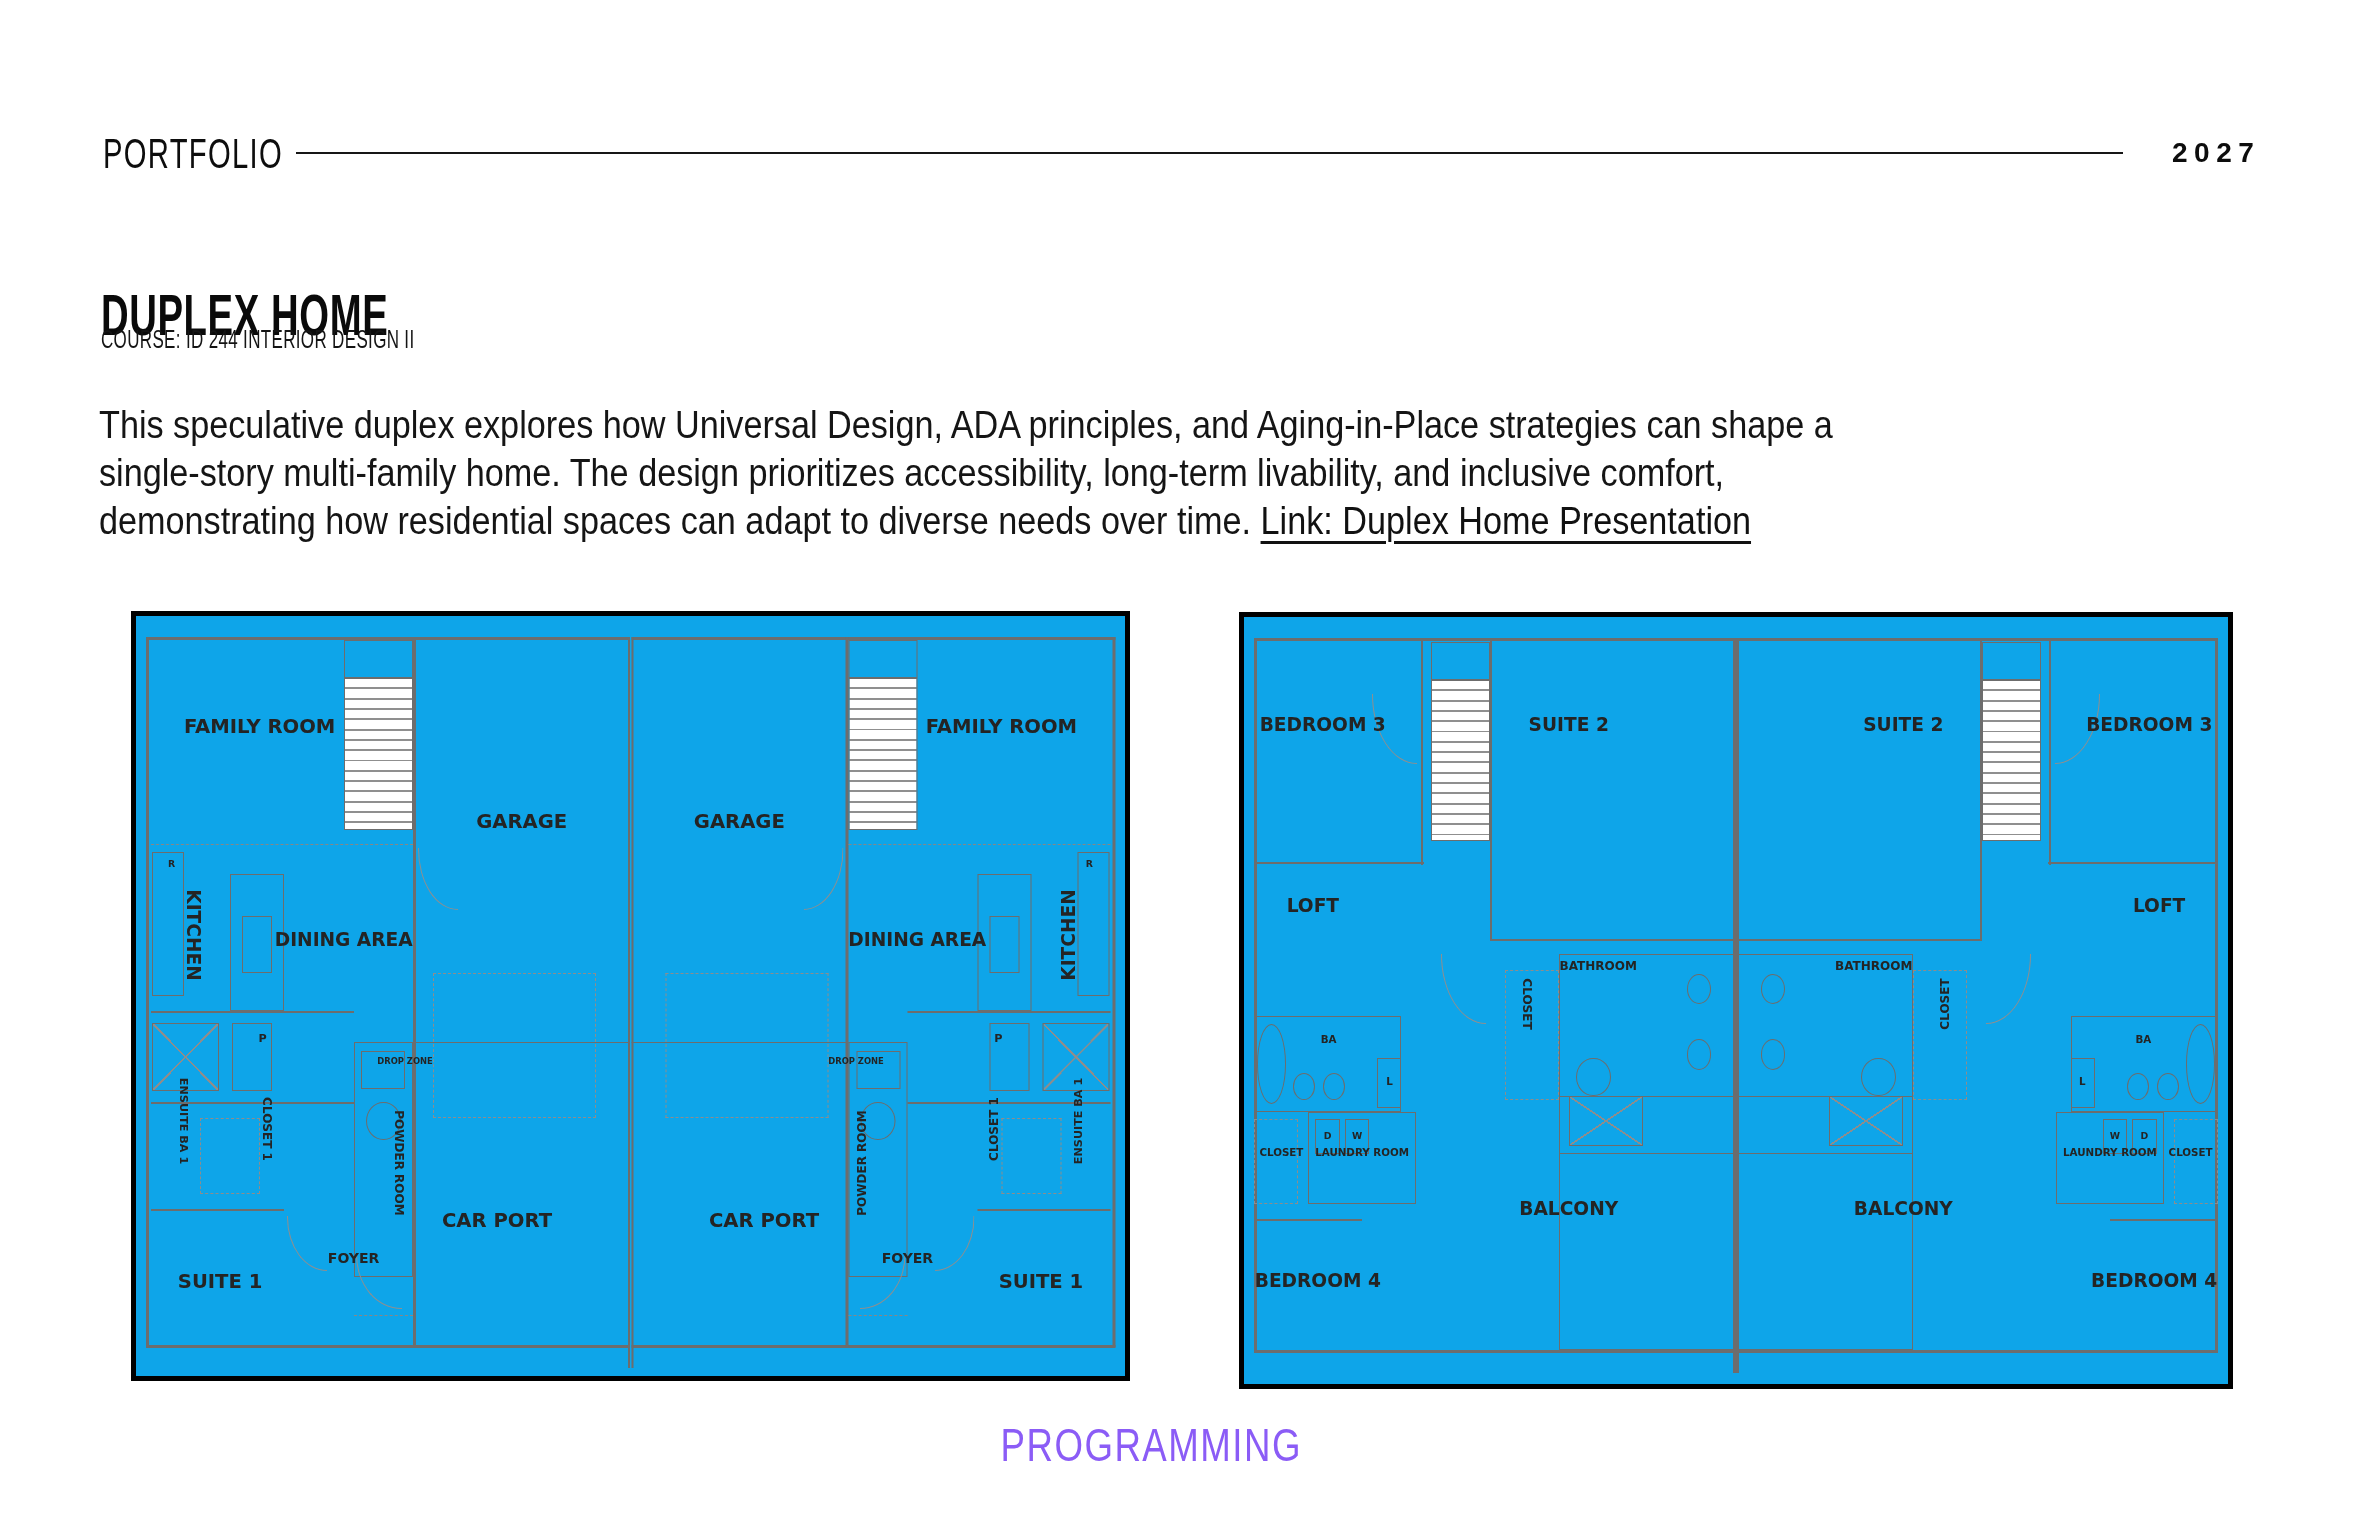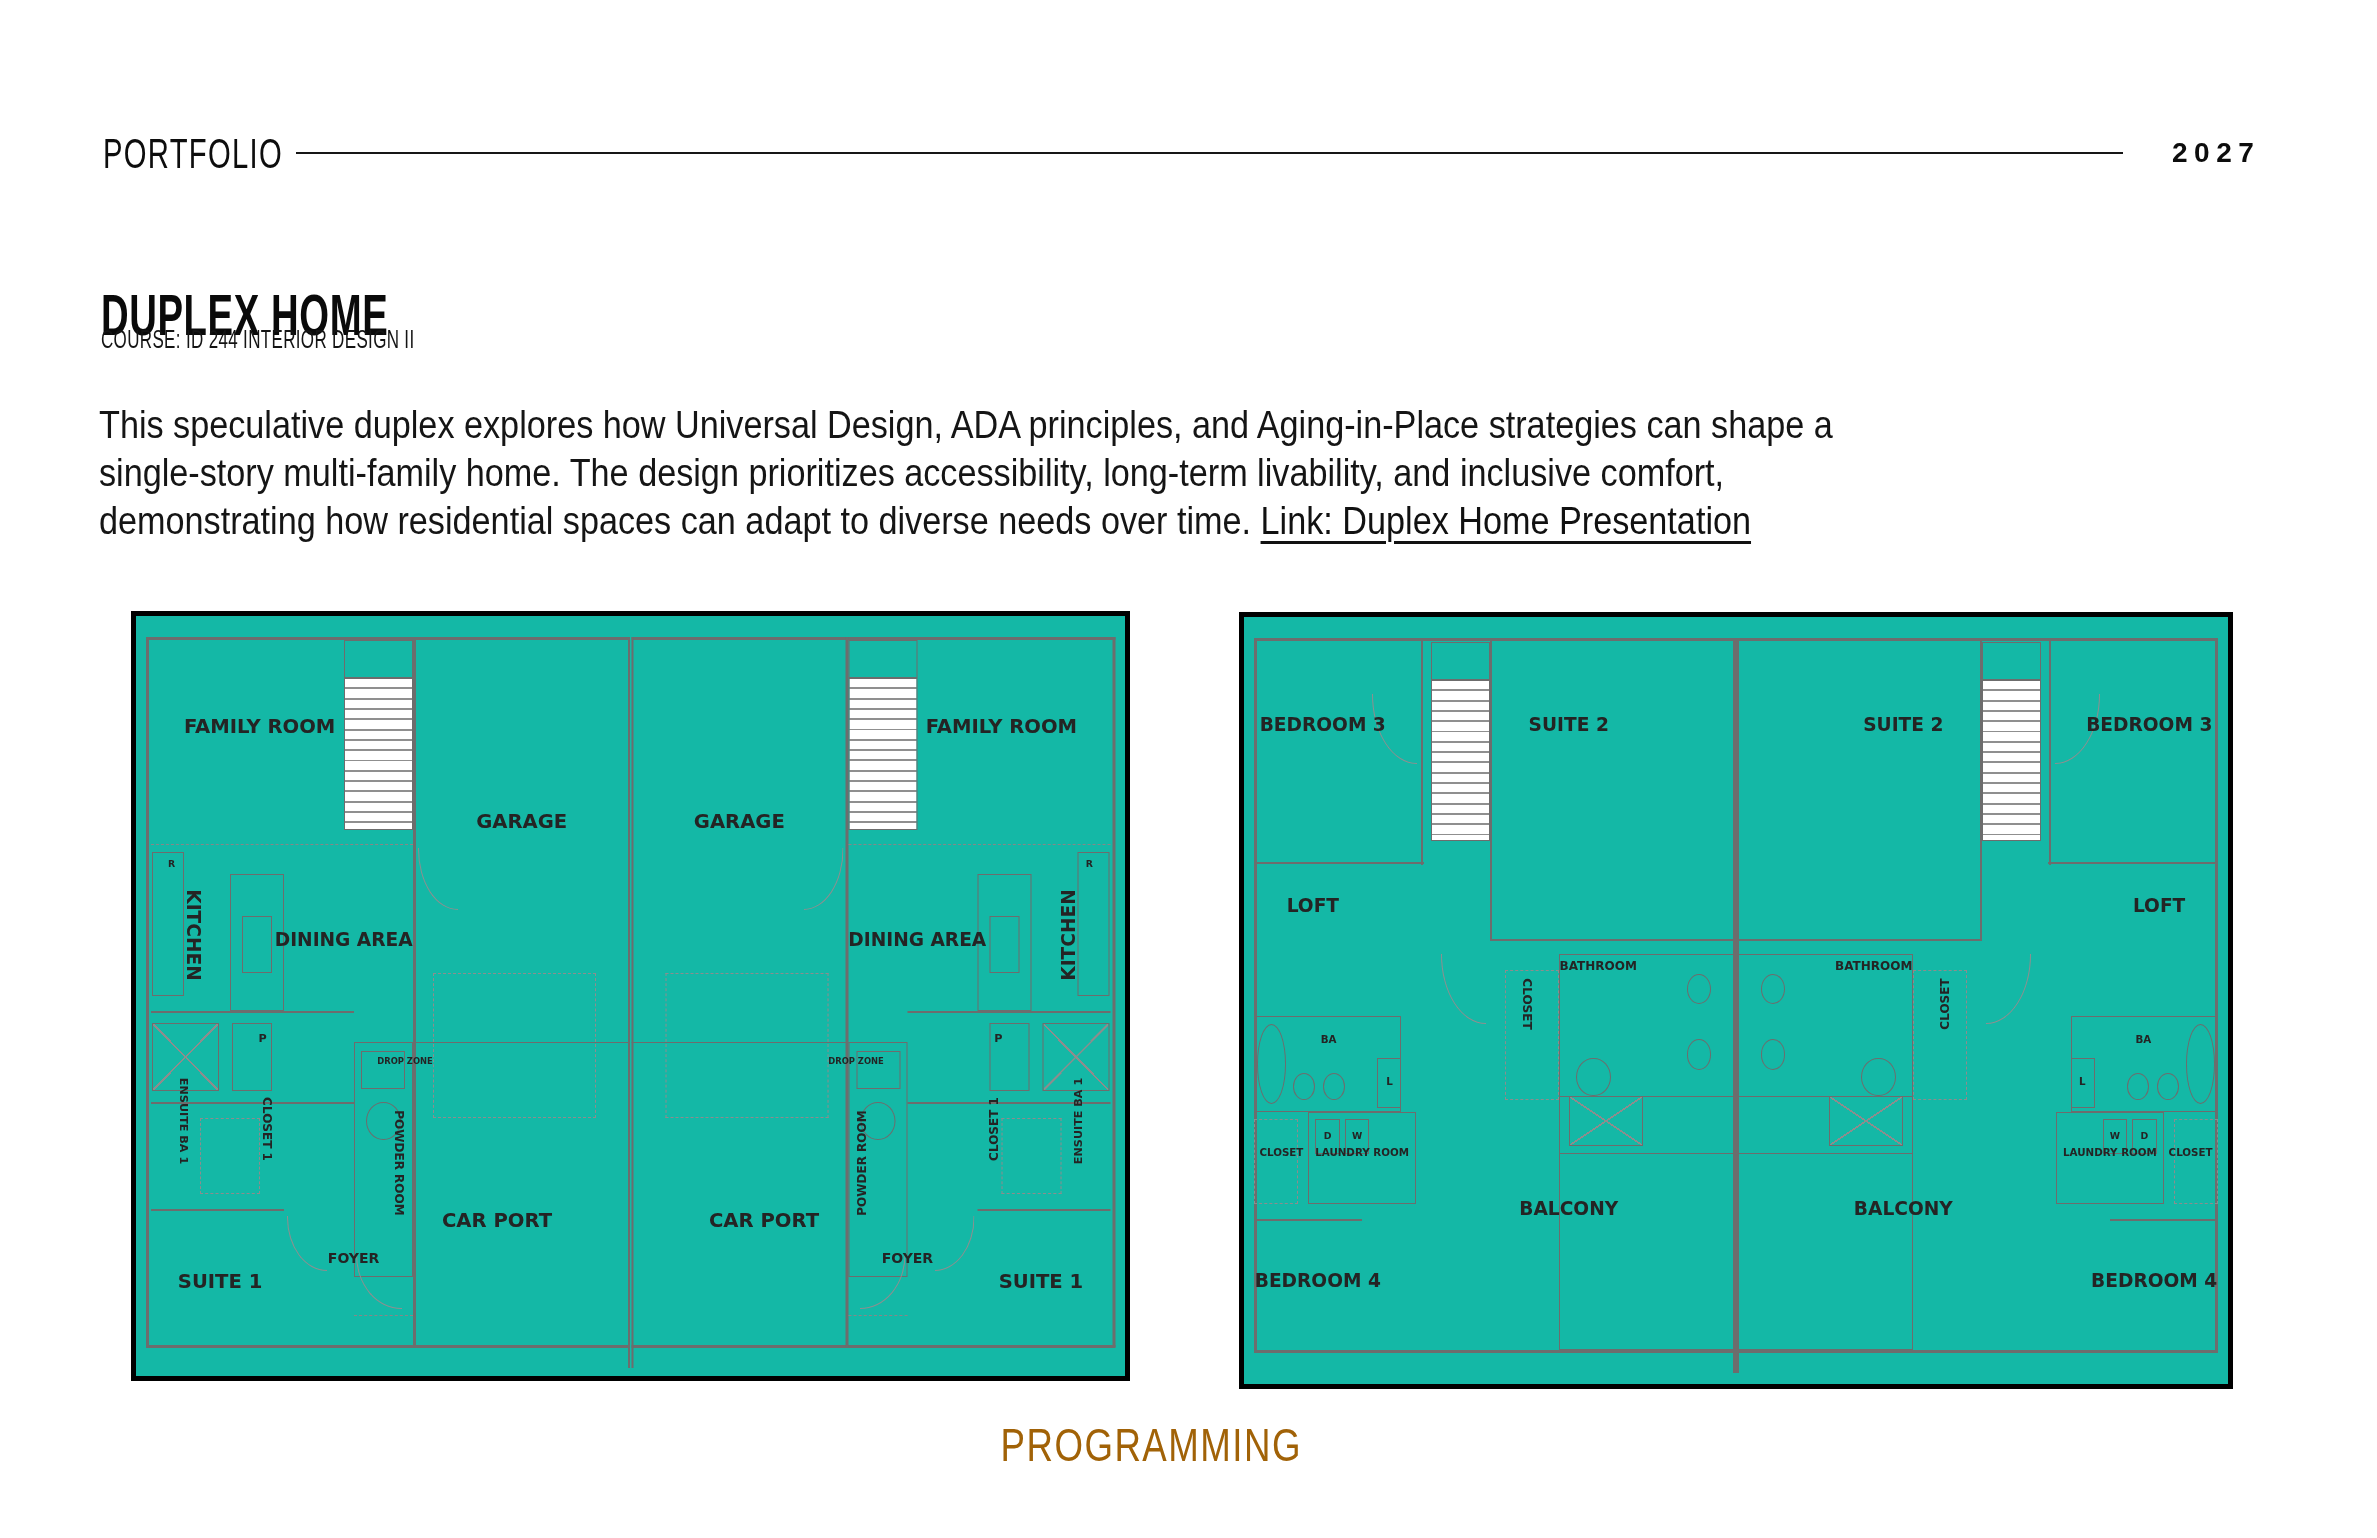--- a/index.html
+++ b/index.html
@@ -13,42 +13,42 @@
   }
   .cond{display:inline-block;transform:scaleX(0.68);transform-origin:0 50%;white-space:nowrap;}
   .portfolio{position:absolute;left:103px;top:129px;font-size:43px;letter-spacing:1.9px;color:#0d0d0d;}
   .rule{position:absolute;left:296px;top:152px;width:1827px;height:1.9px;background:#161616;}
   .year{position:absolute;left:2172px;top:137px;font-size:28px;font-weight:700;letter-spacing:6.5px;color:#0d0d0d;}
   .title{position:absolute;left:101px;top:242px;font-size:58px;font-weight:700;letter-spacing:0.9px;transform:scaleX(0.66);transform-origin:0 0;white-space:nowrap;color:#0a0a0a;}
   .course{position:absolute;left:101px;top:325px;font-size:25px;letter-spacing:0.5px;transform:scaleX(0.68);transform-origin:0 0;white-space:nowrap;color:#141414;}
   .desc{position:absolute;left:99px;top:401px;margin:0;font-size:38px;line-height:48px;font-weight:400;color:#151515;transform:scaleX(0.9);transform-origin:0 0;white-space:nowrap;}
   .desc .link{color:#111;text-decoration:underline;text-decoration-thickness:2.8px;text-underline-offset:6.5px;cursor:pointer;}
 
-  .plan{position:absolute;border:5.6px solid #000;background:#14b8a6;box-sizing:border-box;}
+  .plan{position:absolute;border:5.6px solid #000;background:#0ea5e9;box-sizing:border-box;}
   #plan1{left:131px;top:611px;width:999px;height:770px;}
   #plan2{left:1239px;top:612px;width:994px;height:777px;}
   .unit{position:absolute;top:0;left:0;width:50%;height:100%;}
   .unit.mirror{left:50%;transform:scaleX(-1);}
 
   .w{position:absolute;background:#6d6d6d;}
   .wd{position:absolute;border-top:1.9px dashed #878787;height:0;}
   .box{position:absolute;border:1.9px solid #6d6d6d;box-sizing:border-box;background:transparent;}
   .boxd{position:absolute;border:1.9px dashed #8d8d8d;box-sizing:border-box;}
   .stairs{position:absolute;border:1.9px solid #6d6d6d;box-sizing:border-box;
     background:repeating-linear-gradient(180deg,#ffffff 0 8.4px,#8f8f8f 8.4px 10.3px);}
   .oval{position:absolute;border:1.9px solid #6d6d6d;border-radius:50%;box-sizing:border-box;}
   .xbox{position:absolute;border:1.9px solid #6d6d6d;box-sizing:border-box;
     background:
       linear-gradient(to top right,transparent calc(50% - 0.9px),#8d8d8d calc(50% - 0.9px) calc(50% + 0.9px),transparent calc(50% + 0.9px)),
       linear-gradient(to top left,transparent calc(50% - 0.9px),#8d8d8d calc(50% - 0.9px) calc(50% + 0.9px),transparent calc(50% + 0.9px));}
   .arc{position:absolute;border:solid #8f8f8f;border-width:0 0 1.9px 1.9px;border-bottom-left-radius:100%;}
 
   .plabel{position:absolute;font-family:"DejaVu Sans",sans-serif;font-weight:700;color:#242424;white-space:nowrap;}
 
-  .caption{position:absolute;left:0;top:1417px;width:2303px;text-align:center;font-size:47px;letter-spacing:1.9px;color:#a16207;}
+  .caption{position:absolute;left:0;top:1417px;width:2303px;text-align:center;font-size:47px;letter-spacing:1.9px;color:#8b5cf6;}
   .caption .inner{display:inline-block;transform:scaleX(0.78);transform-origin:50% 50%;}
 </style>
 </head>
 <body>
 
 <div class="portfolio cond">PORTFOLIO</div>
 <div class="rule"></div>
 <div class="year">2027</div>
 
 <h1 class="title">DUPLEX HOME</h1>

